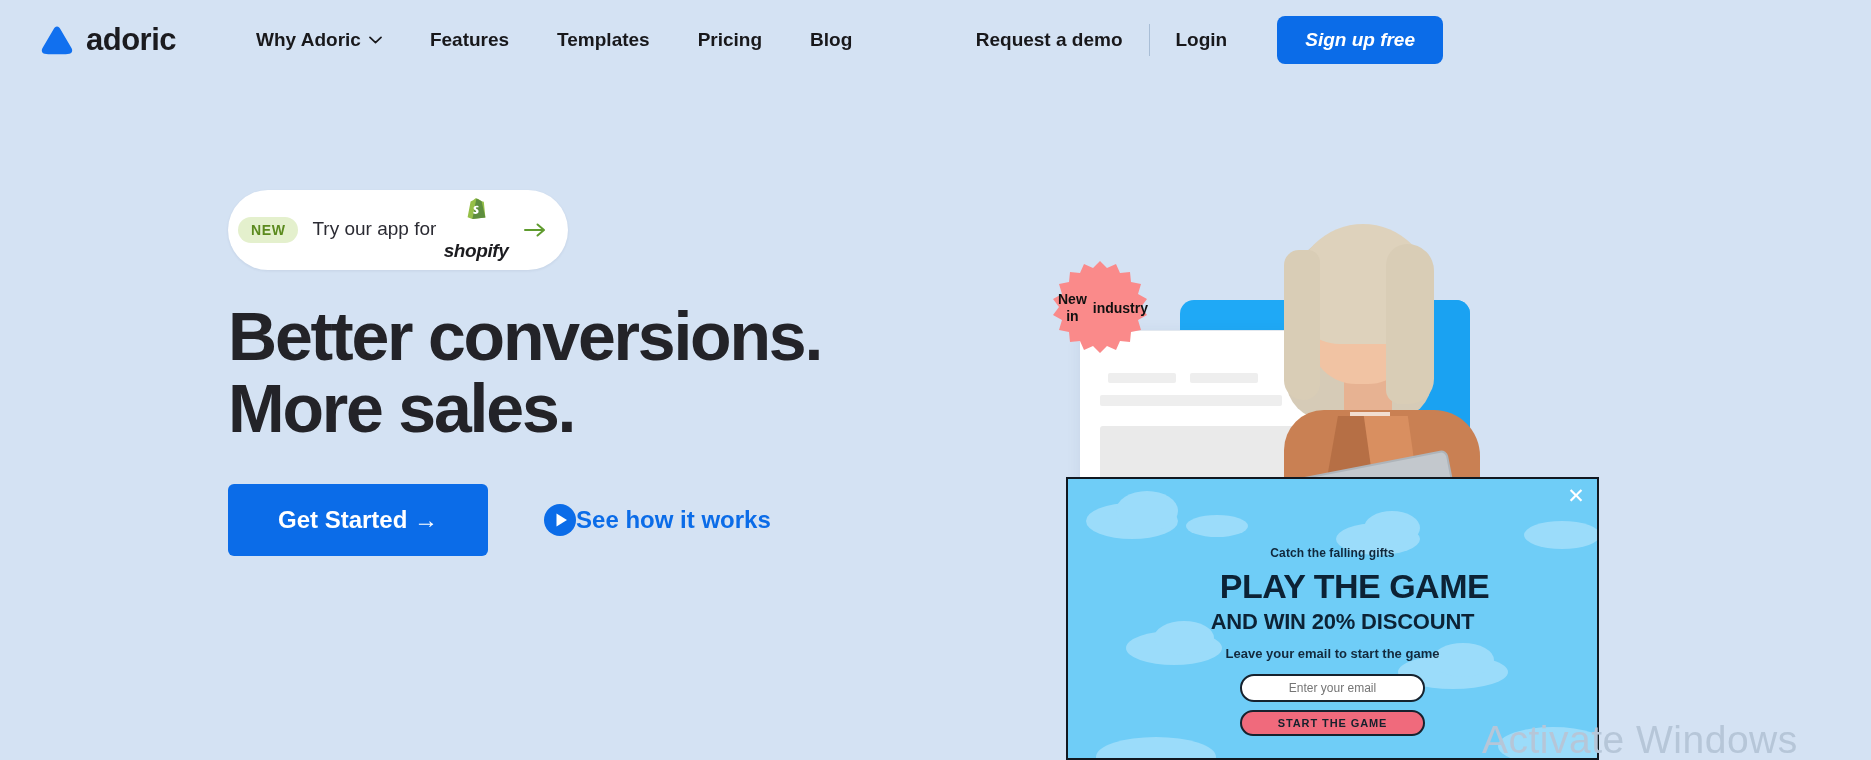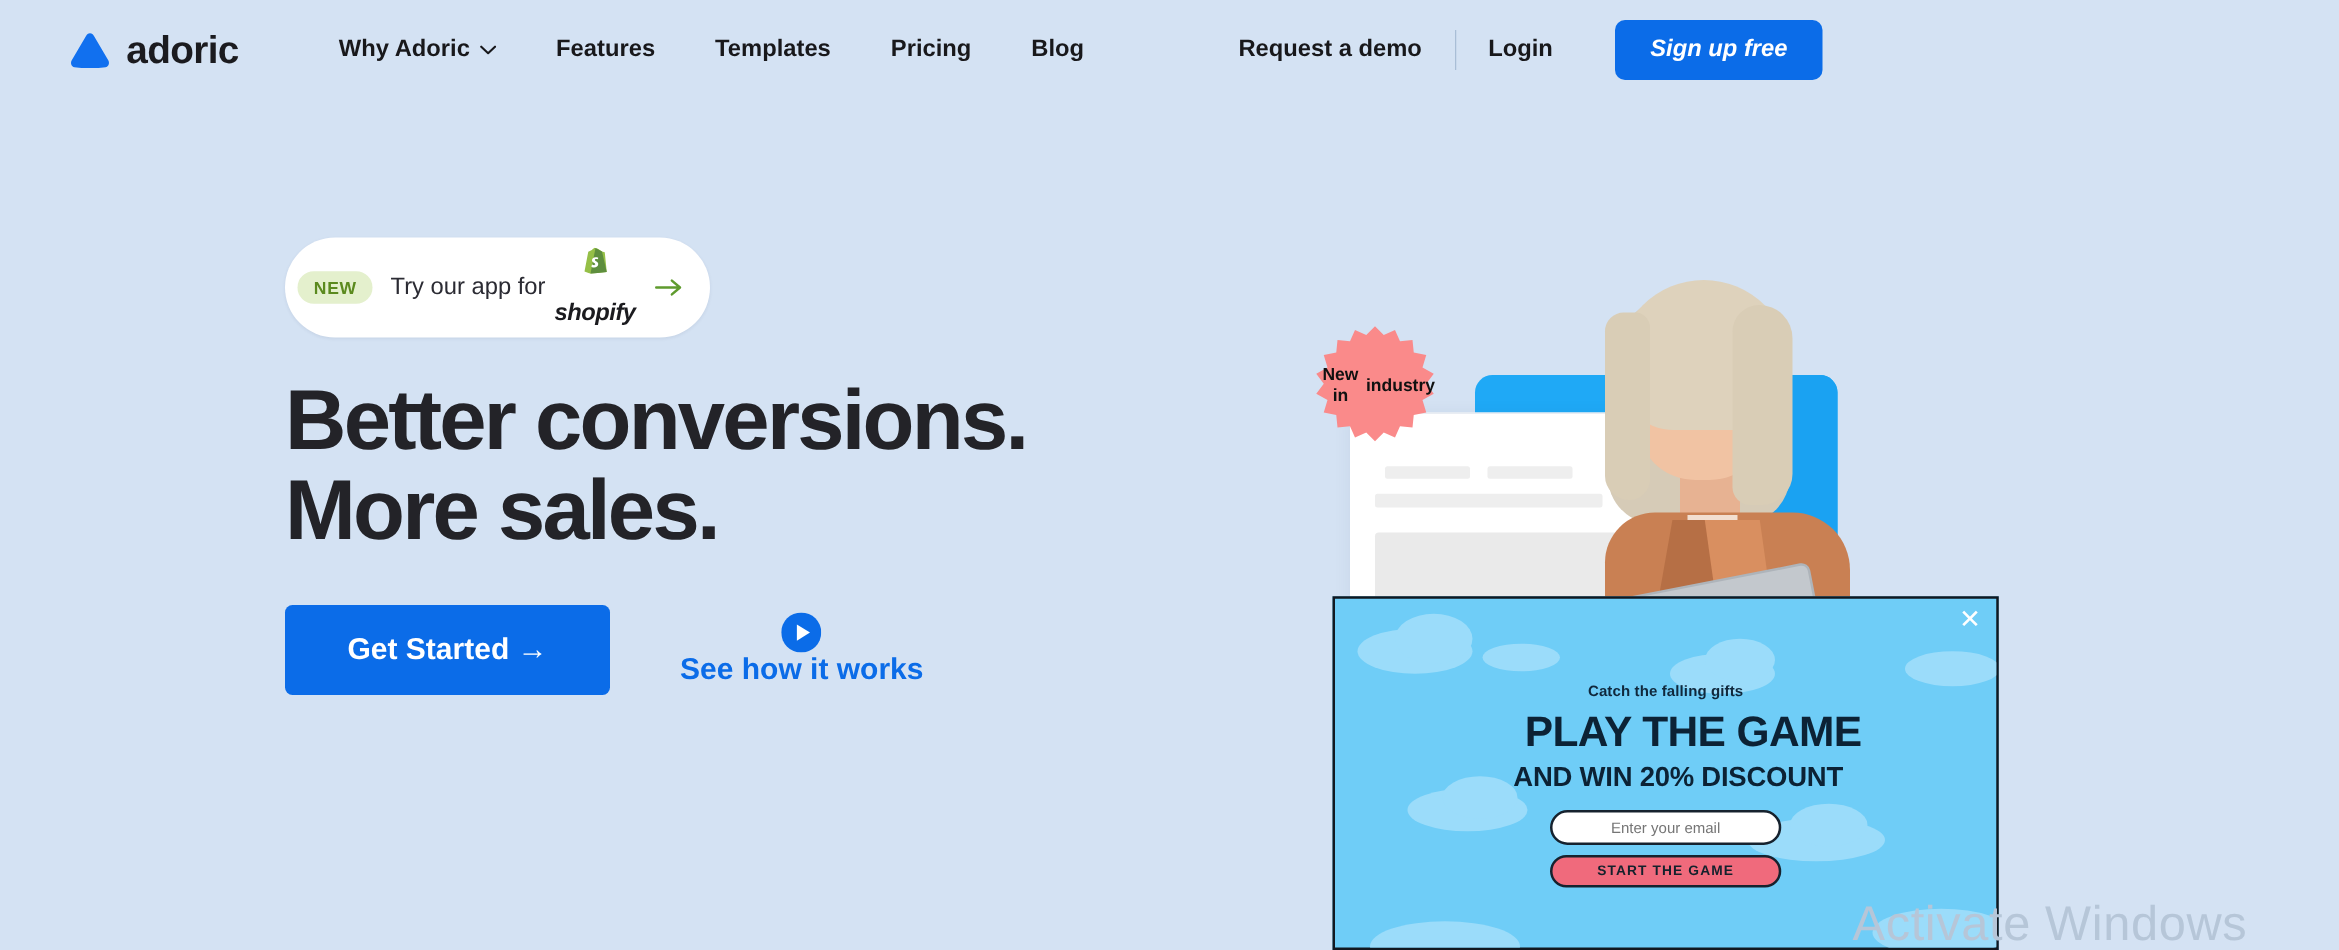--- a/index.html
+++ b/index.html
@@ -21,21 +21,20 @@
 
   
   .navbar {
     position: absolute;
     top: 0; left: 0;
     width: 1483px;
     height: 80px;
     display: flex;
     align-items: center;
     padding: 0 40px;
-    margin-left: 15px;
   }
   .brand {
     display: flex;
     align-items: center;
     gap: 12px;
     margin-right: 80px;
   }
   .brand-mark { width: 34px; height: 30px; display: block; }
   .brand-name {
     font-size: 31px;
@@ -169,21 +168,20 @@
     padding: 22px 50px;
     cursor: pointer;
     white-space: nowrap;
     font-family: "Liberation Sans", sans-serif;
   }
   .link-video {
     display: flex;
     align-items: center;
     gap: 0;
     cursor: pointer;
-    flex-direction: column;
   }
   .play-circle { width: 32px; height: 32px; display: block; }
   .video-label {
     font-size: 24px;
     font-weight: 700;
     color: #0b6ce8;
     white-space: nowrap;
   }
 
   
@@ -539,20 +537,21 @@
     <div class="cloud cl6b"></div>
     <div class="cloud cl7"></div>
     <div class="cloud cl8"></div>
 
     <div class="popup-close">✕</div>
 
     <div class="popup-body">
       <div class="pop-eyebrow">Catch the falling gifts</div>
       <div class="pop-h1">PLAY THE GAME</div>
       <div class="pop-h2">AND WIN 20% DISCOUNT</div>
+      <div class="pop-note">Leave your email to start the game</div>
       <input class="pop-input" type="text" placeholder="Enter your email" style="">
       <button class="pop-btn">START THE GAME</button>
     </div>
   </div>
 
   <div class="watermark">Activate Windows</div>
 
 </div>
 
 </body></html>

